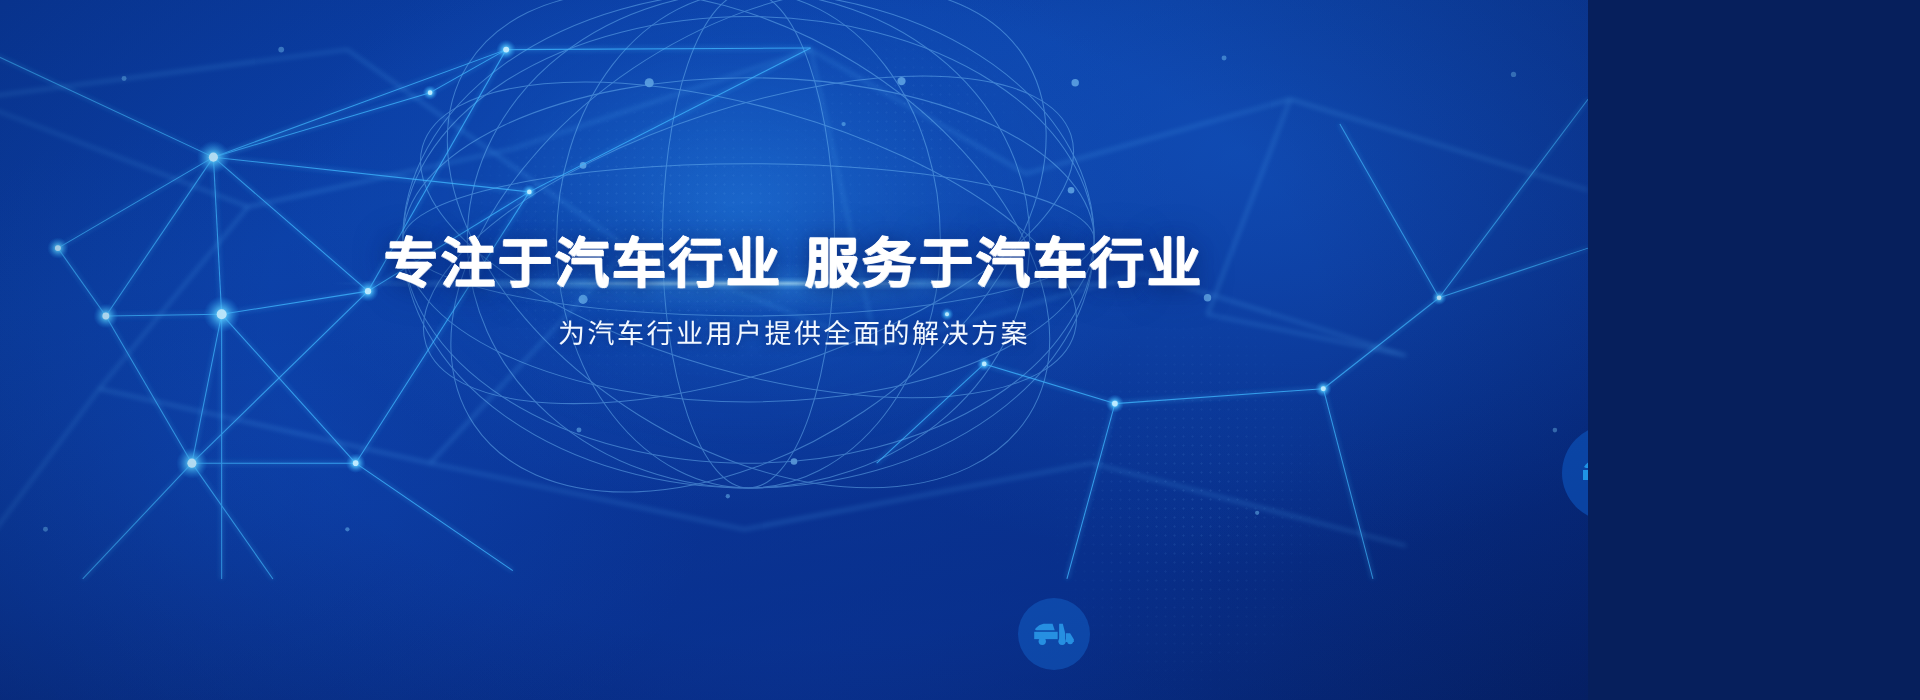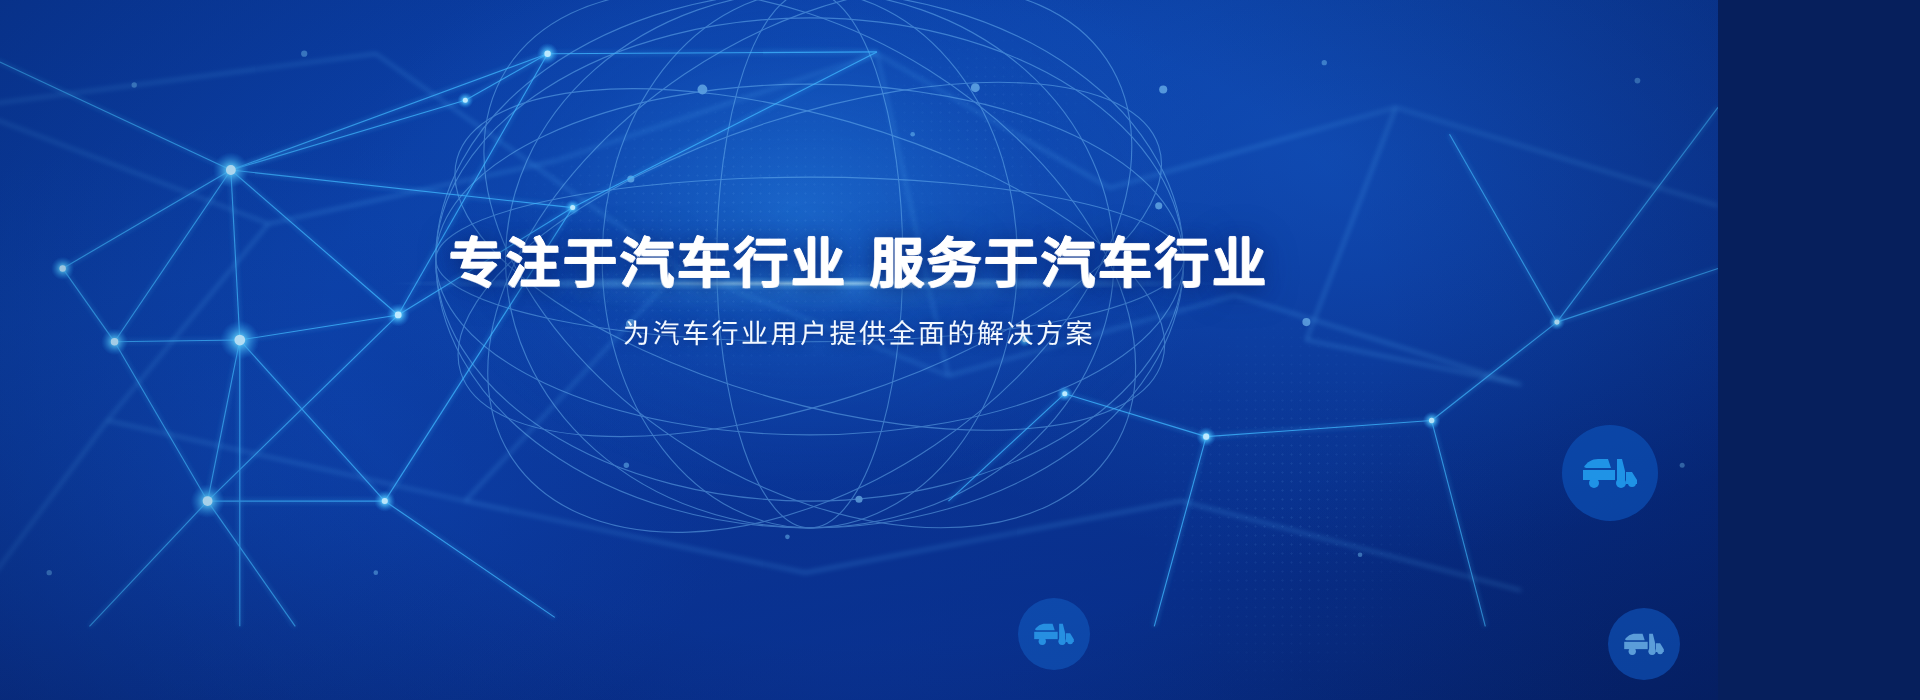--- a/index.html
+++ b/index.html
@@ -3,21 +3,21 @@
 <meta charset="utf-8">
 <title>Hero Banner</title>
 <style>
   html, body {
     margin: 0;
     padding: 0;
     background: #061f5c;
   }
   #stage {
     position: relative;
-    width: 1718px;
+    width: 1588px;
     height: 700px;
     overflow: hidden;
     font-family: "Liberation Sans", "DejaVu Sans", sans-serif;
     background: #0b3d9e;
     user-select: none;
   }
 
   
   .layer { position: absolute; inset: 0; pointer-events: none; }
 

